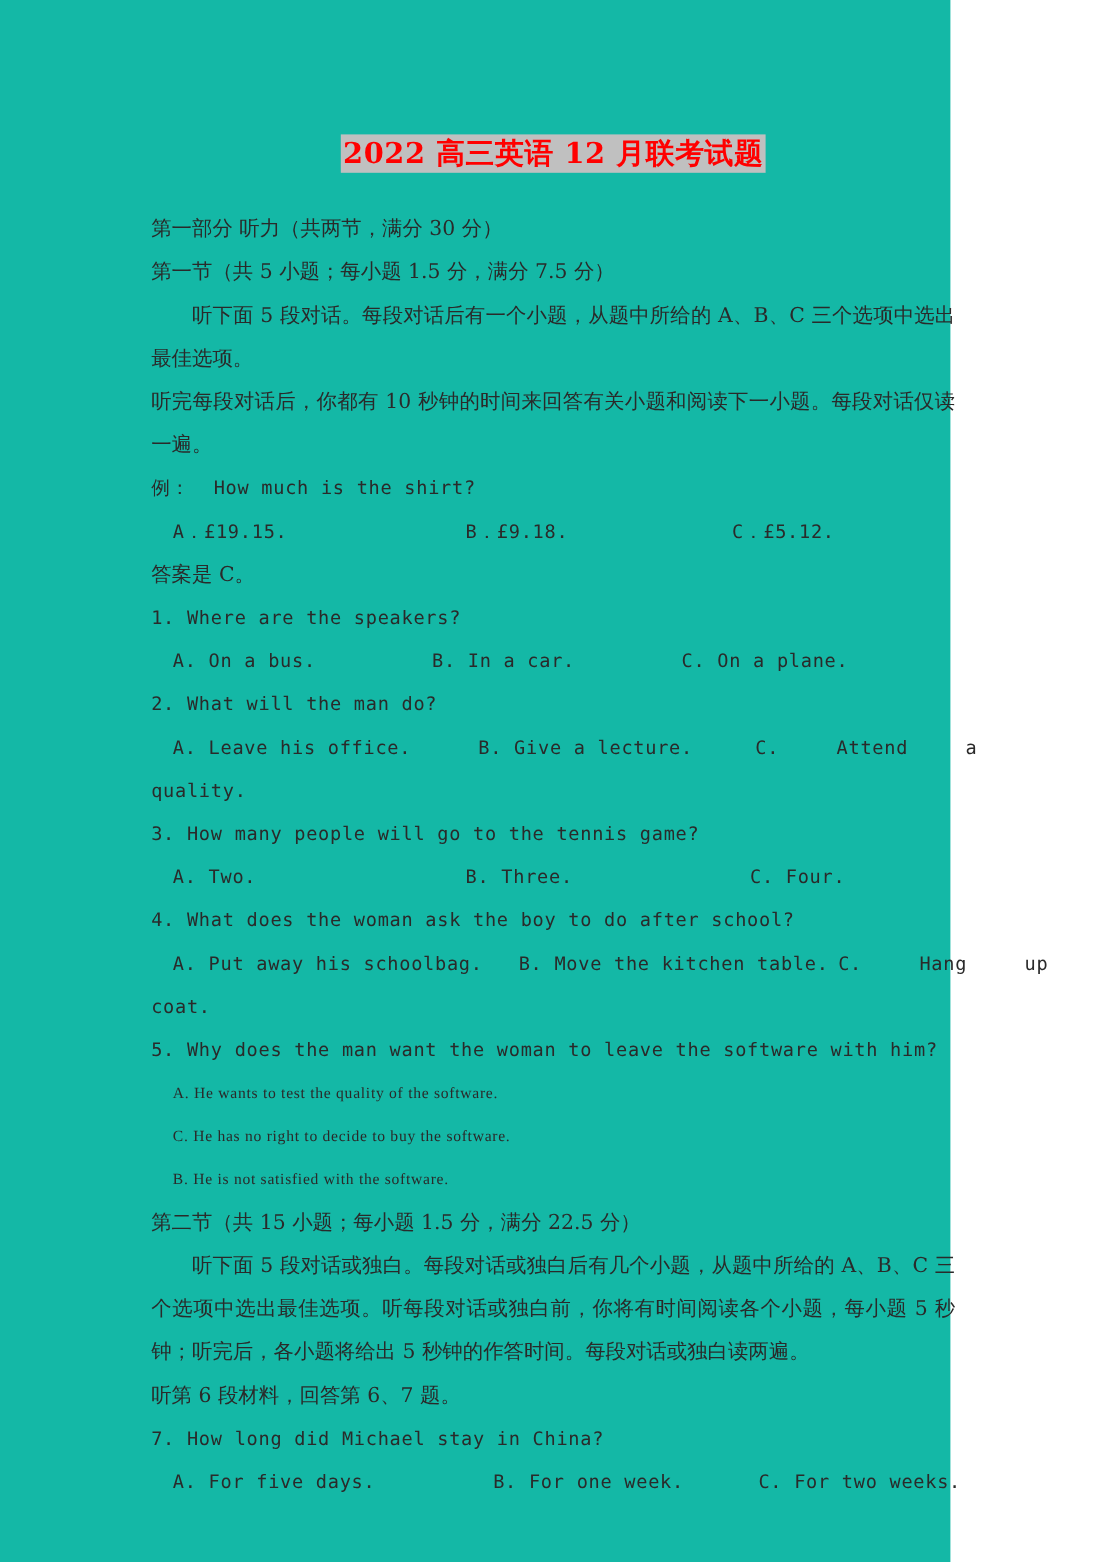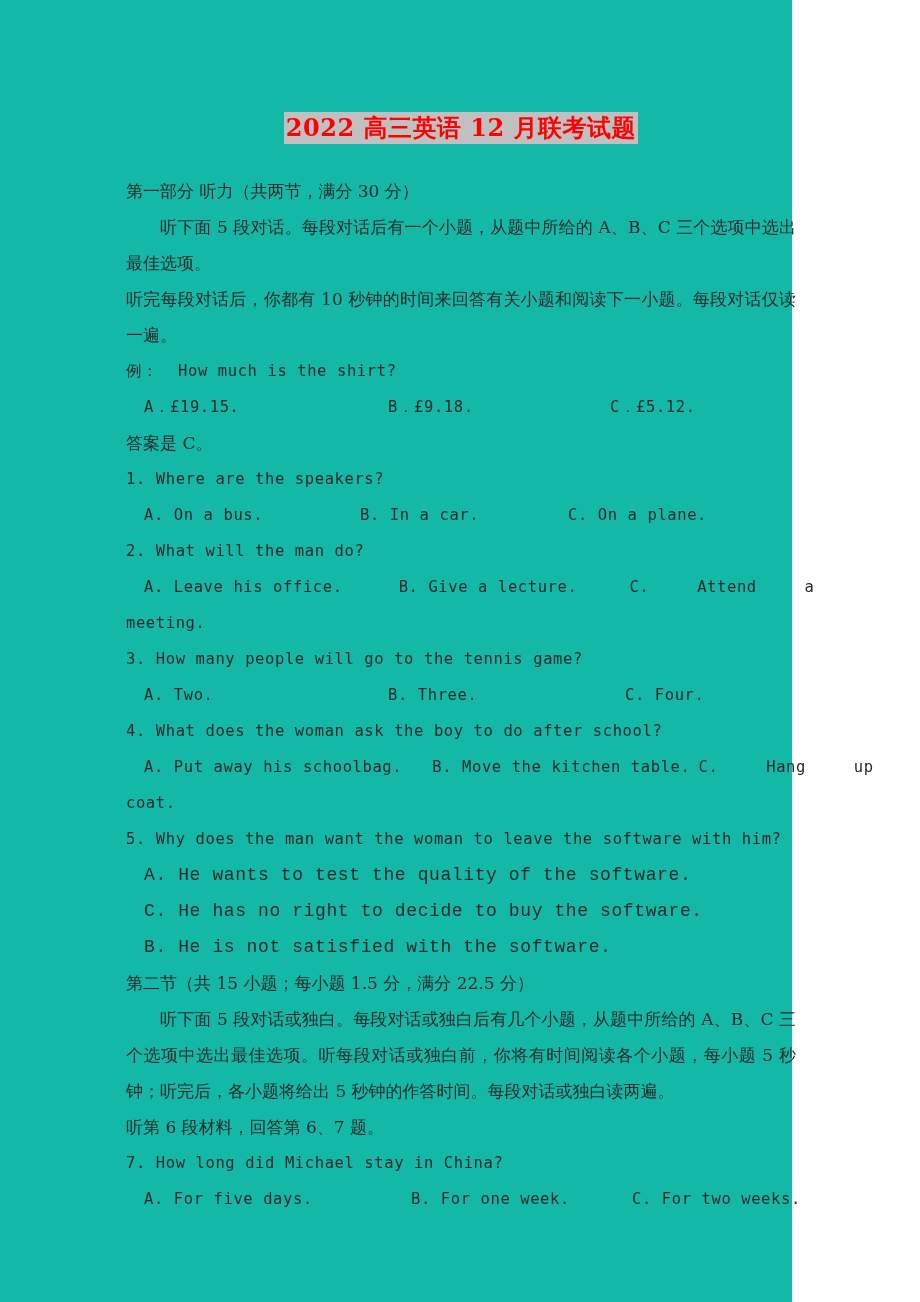--- a/index.html
+++ b/index.html
@@ -126,41 +126,42 @@
   .cont {
     font-family: "DejaVu Sans Mono", "Liberation Mono", monospace;
     font-size: 15.5px;
     line-height: 36px;
     letter-spacing: 0.6px;
     margin: 0;
     white-space: pre;
   }
 
   .sub-opt {
-    font-family: Liberation Mono, monospace;
-    font-size: 18px;
+    font-family: Liberation Serif, serif;
+    font-size: 13px;
     line-height: 36px;
     letter-spacing: 0.6px;
     margin: 0;
     padding-left: 18px;
     white-space: pre;
   }
 </style>
 </head>
 <body>
 
 <div class="page">
   <div class="content">
 
     <div class="doc-title">
       <span class="title-text">2022 高三英语 12 月联考试题</span>
     </div>
 
     <p class="line cn">第一部分 听力（共两节，满分 30 分）</p>
 
+    <p class="line cn">第一节（共 5 小题；每小题 1.5 分，满分 7.5 分）</p>
 
     <p class="para">听下面 5 段对话。每段对话后有一个小题，从题中所给的 A、B、C 三个选项中选出最佳选项。</p>
     <p class="para noindent">听完每段对话后，你都有 10 秒钟的时间来回答有关小题和阅读下一小题。每段对话仅读一遍。</p>
 
     <p class="q-stem">例：  How much is the shirt?</p>
     <div class="opt-row">
       <span class="opt opt-a">A．£19.15.</span>
       <span class="opt opt-b">B．£9.18.</span>
       <span class="opt opt-c">C．£5.12.</span>
     </div>
@@ -168,21 +169,21 @@
 
     <p class="q-stem">1. Where are the speakers?</p>
     <div class="opt-row v2">
       <span class="opt opt-a">A. On a bus.</span>
       <span class="opt opt-b">B. In a car.</span>
       <span class="opt opt-c">C. On a plane.</span>
     </div>
 
     <p class="q-stem">2. What will the man do?</p>
     <p class="opt-row-flow"><span style="display:inline-block;width:18px"></span><span>A. Leave his office.</span><span style="display:inline-block;width:56px"></span><span>B. Give a lecture.</span><span style="display:inline-block;width:52px"></span><span class="wide">C.  Attend  a</span></p>
-    <p class="cont">meeting.</p>
+    <p class="cont">quality.</p>
 
     <p class="q-stem">3. How many people will go to the tennis game?</p>
     <div class="opt-row v3">
       <span class="opt opt-a">A. Two.</span>
       <span class="opt opt-b">B. Three.</span>
       <span class="opt opt-c">C. Four.</span>
     </div>
 
     <p class="q-stem">4. What does the woman ask the boy to do after school?</p>
     <p class="opt-row-flow"><span style="display:inline-block;width:18px"></span><span>A. Put away his schoolbag.</span><span style="display:inline-block;width:30px"></span><span>B. Move the kitchen table.</span><span style="display:inline-block;width:8px"></span><span class="wide">C.  Hang  up  his</span></p>

